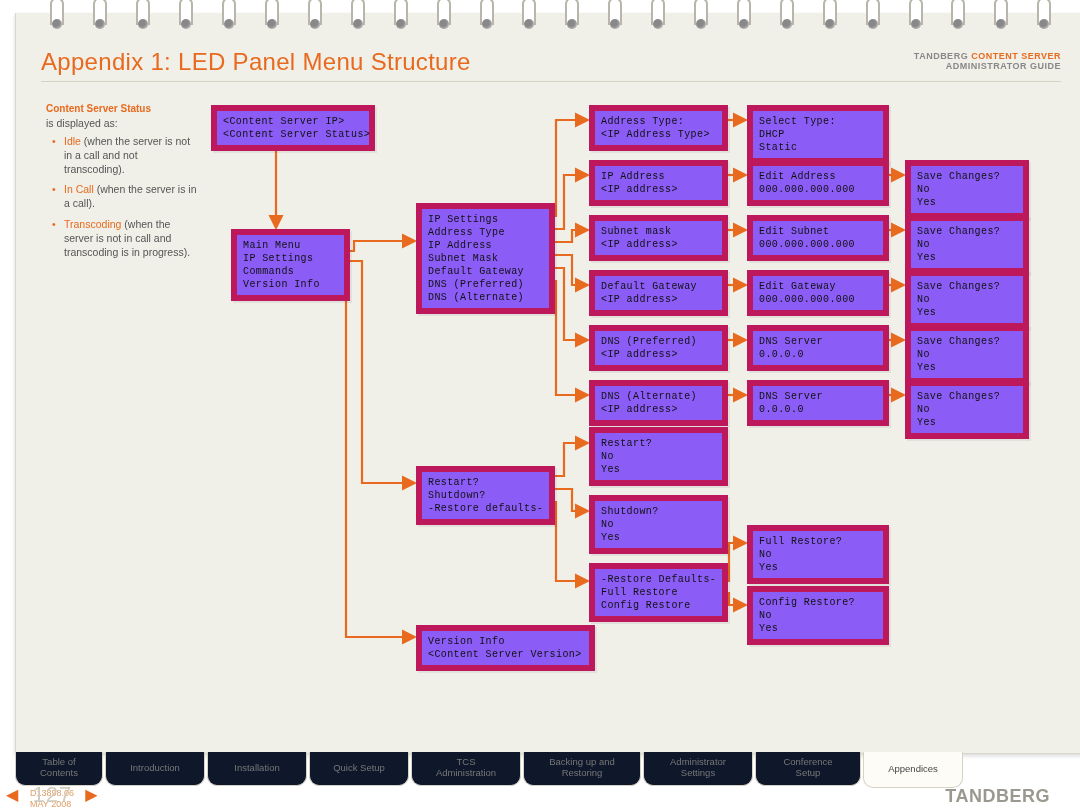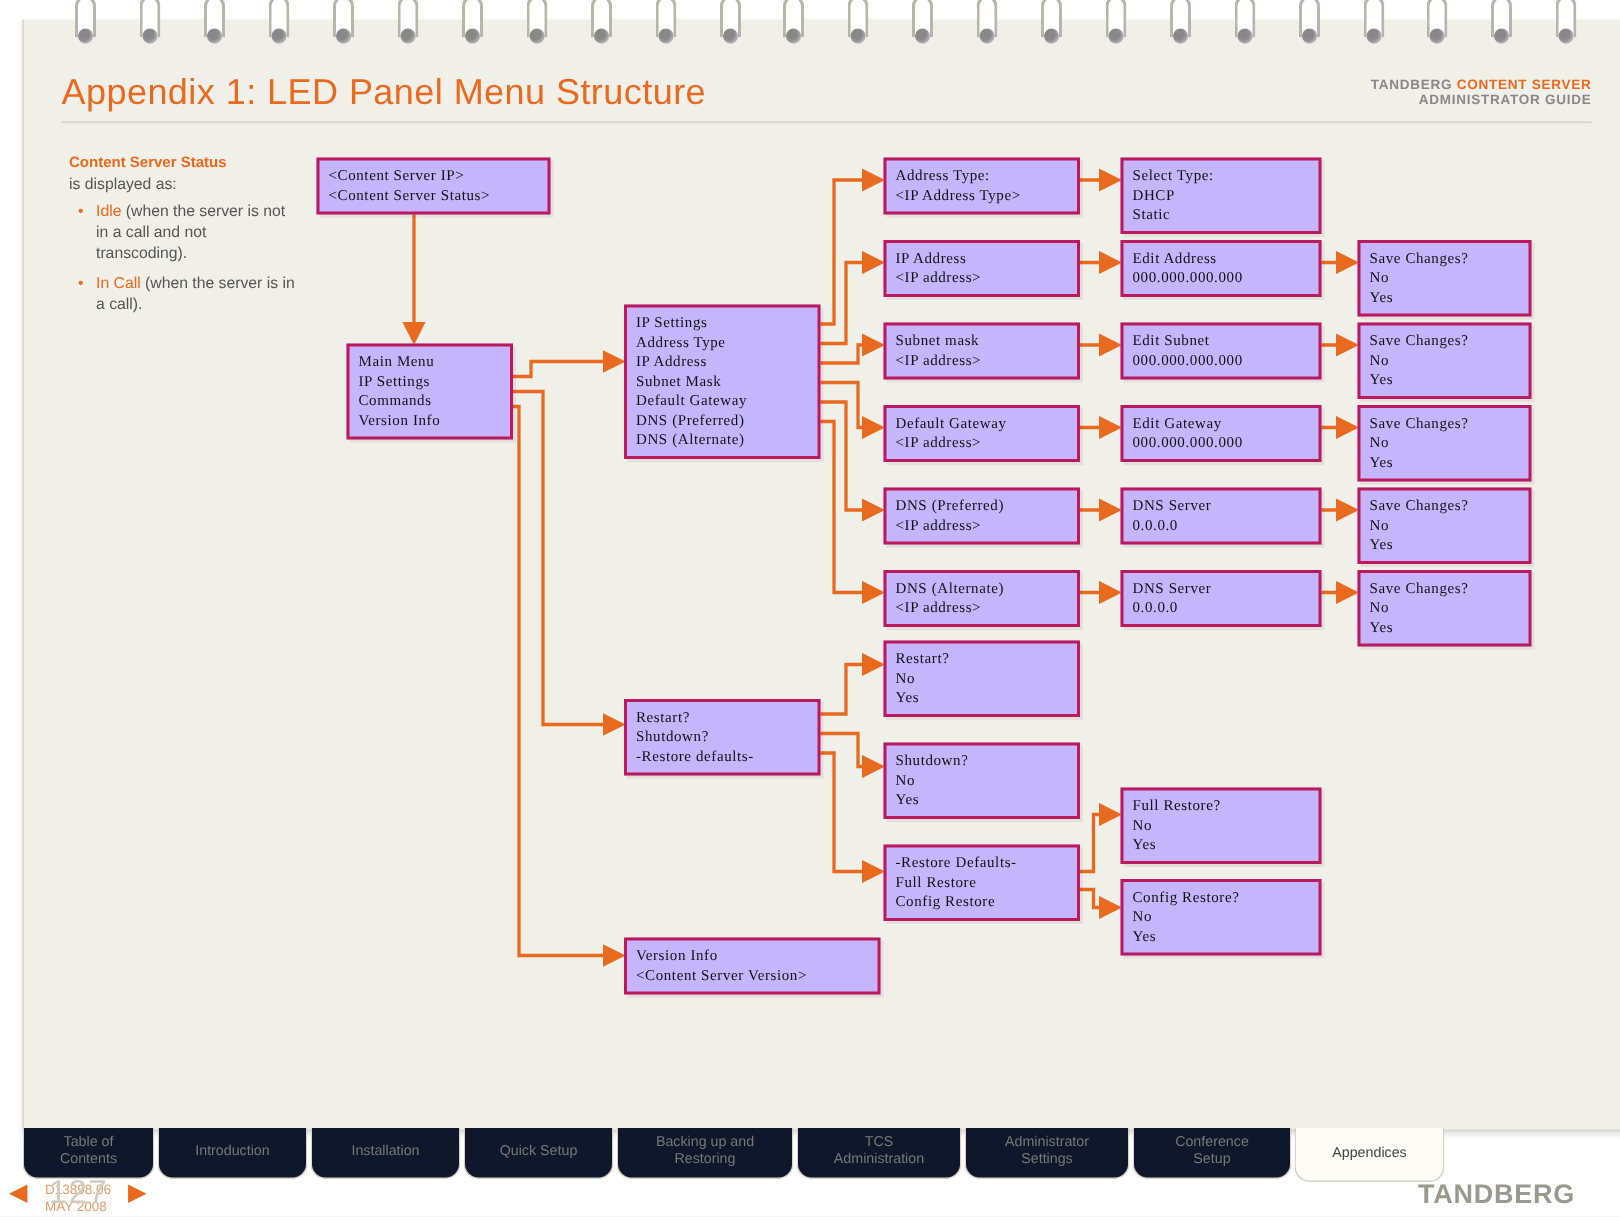--- a/index.html
+++ b/index.html
@@ -99,24 +99,24 @@
     color: #e86a1f;
     position: absolute;
     left: -4px;
     top: 0;
   }
   .legend .kw { color: #e86a1f; }
 
   
   .box {
     position: absolute;
-    background: #c4b5fd;
-    border: 2px solid #be185d;
+    background: #8b5cf6;
+    border: 6px solid #be185d;
     box-shadow: 2px 2px 0 rgba(0,0,0,0.06);
-    font-family: Liberation Serif, serif;
+    font-family: Liberation Mono, monospace;
     font-size: 10px;
     line-height: 1.3;
     padding: 4px 6px;
     white-space: pre;
     color: #111;
     letter-spacing: 0.4px;
   }
 
   
   svg.arrows {
@@ -227,20 +227,21 @@
     <span>ADMINISTRATOR GUIDE</span>
   </div>
   <div class="hr"></div>
 
   <div class="legend">
     <span class="hd">Content Server Status</span><br>
     <span>is displayed as:</span>
     <ul>
       <li><span class="kw">Idle</span><span> (when the server is not in a call and not transcoding).</span></li>
       <li><span class="kw">In Call</span><span> (when the server is in a call).</span></li>
+      <li><span class="kw">Transcoding</span><span> (when the server is not in call and transcoding is in progress).</span></li>
     </ul>
   </div>
 
   <svg class="arrows">
     <defs>
       <marker id="ar" viewBox="0 0 10 10" refX="8" refY="5" markerWidth="7" markerHeight="7" orient="auto">
         <path d="M 0 0 L 10 5 L 0 10 z" class="ah"></path>
       </marker>
     </defs>
 
@@ -362,24 +363,24 @@
   <div class="box" style="left:400px; top:612px; width:155px">Version Info
 &lt;Content Server Version&gt;</div>
 </div>
 
 <div class="tabbar">
   <div class="tab" style="width:70px">Table of
 Contents</div>
   <div class="tab" style="width:82px">Introduction</div>
   <div class="tab" style="width:82px">Installation</div>
   <div class="tab" style="width:82px">Quick Setup</div>
+  <div class="tab" style="width:92px">TCS
+Administration</div>
   <div class="tab" style="width:100px">Backing up and
 Restoring</div>
-  <div class="tab" style="width:92px">TCS
-Administration</div>
   <div class="tab" style="width:92px">Administrator
 Settings</div>
   <div class="tab" style="width:88px">Conference
 Setup</div>
   <div class="tab active" style="width:82px">Appendices</div>
 </div>
 
 <div class="footer-left">
   <span>D13898.06</span><br>
   <span>MAY 2008</span>

